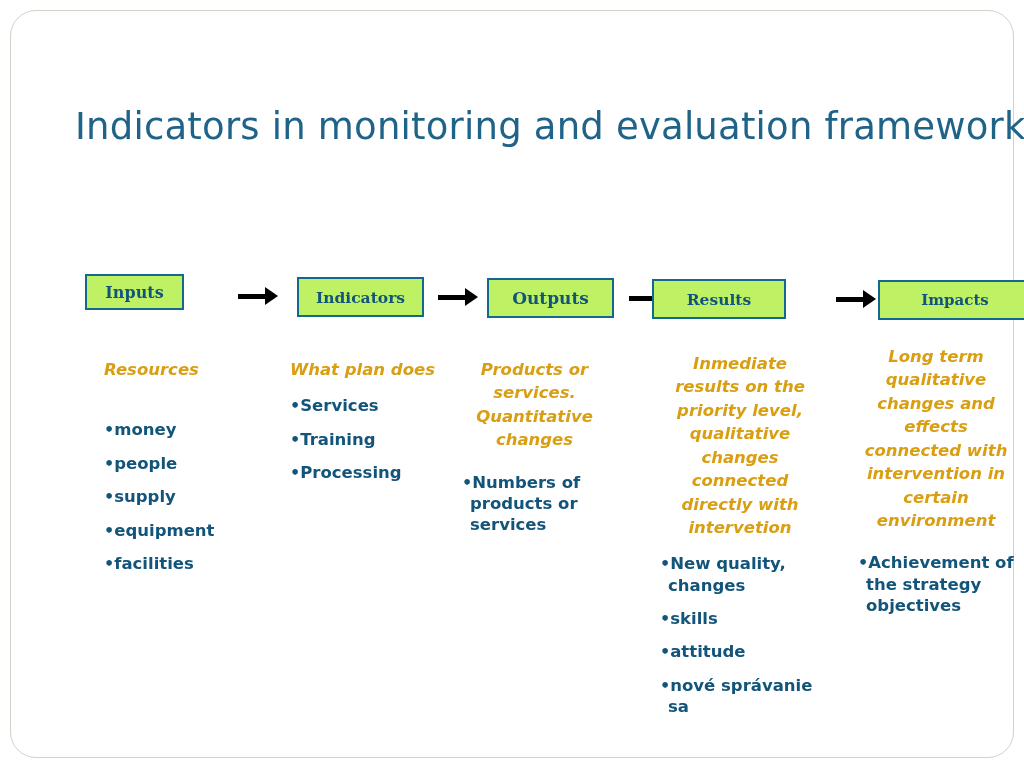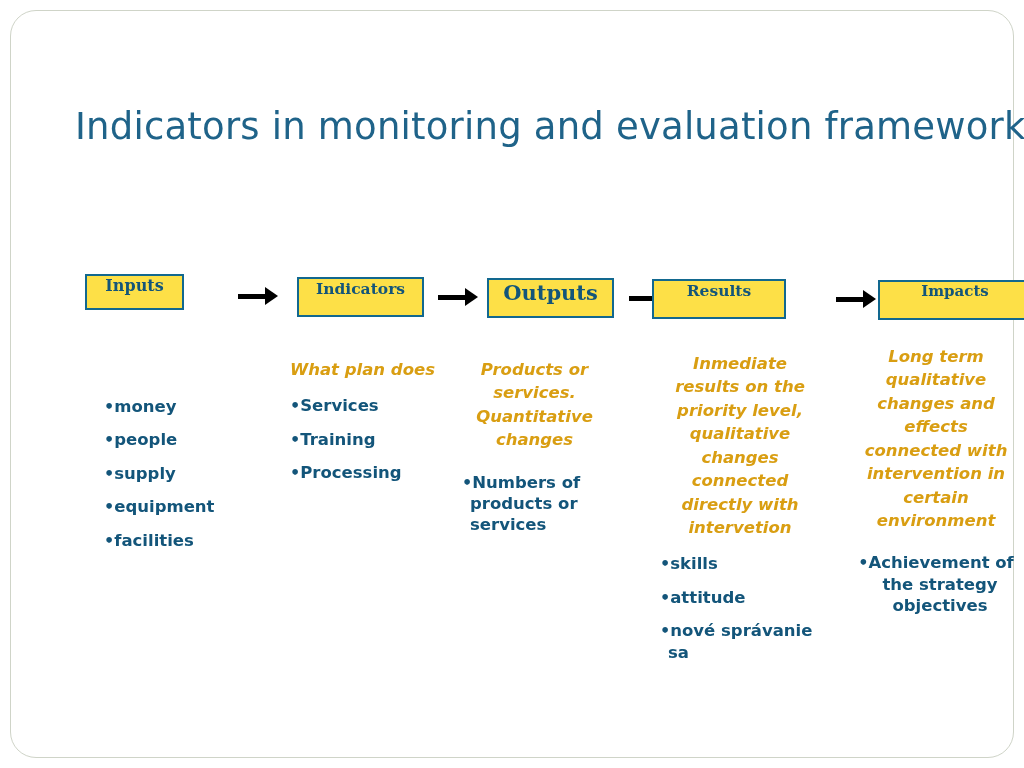--- a/index.html
+++ b/index.html
@@ -47,26 +47,26 @@
   .chain {
     position: absolute;
     left: 0;
     top: 0;
   }
   .node-box {
     position: absolute;
     border: 2px solid #12688f;
     box-sizing: border-box;
     display: flex;
-    align-items: flex-start;
+    align-items: center;
     justify-content: center;
     font-family: "DejaVu Serif", serif;
     font-weight: 700;
     color: #13557a;
-    background: #fde047;
+    background: #bef264;
   }
   .arrow {
     position: absolute;
     display: flex;
     align-items: center;
   }
   .arrow .shaft {
     height: 5px;
     background: #000000;
   }
@@ -134,21 +134,21 @@
 
     <div class="node-box" style="left:297px; top:277px; width:127px; height:40px; font-size:15.5px;">
       <span>Indicators</span>
     </div>
 
     <div class="arrow" style="left:438px; top:288px; width:40px;">
       <div class="shaft" style="width:27px;"></div>
         <div class="head"></div>
     </div>
 
-    <div class="node-box" style="left:487px; top:278px; width:127px; height:40px; font-size:21px;">
+    <div class="node-box" style="left:487px; top:278px; width:127px; height:40px; font-size:17px;">
       <span>Outputs</span>
     </div>
 
     <div class="arrow" style="left:629px; top:289px; width:40px;">
       <div class="shaft" style="width:27px;"></div>
         <div class="head"></div>
     </div>
 
     <div class="node-box" style="left:652px; top:279px; width:134px; height:40px; font-size:15.5px;">
       <span>Results</span>
@@ -159,20 +159,21 @@
         <div class="head"></div>
     </div>
 
     <div class="node-box" style="left:878px; top:280px; width:154px; height:40px; font-size:15px;">
       <span>Impacts</span>
     </div>
 
   </div>
 
   <div class="col" style="left:104px; top:358px; width:150px;">
+    <div class="col-heading left-align">Resources</div>
     <div class="bullets" style="margin-top:38px;">
       <div class="bullet"><span class="dot">•</span><span>money</span></div>
       <div class="bullet"><span class="dot">•</span><span>people</span></div>
       <div class="bullet"><span class="dot">•</span><span>supply</span></div>
       <div class="bullet"><span class="dot">•</span><span>equipment</span></div>
       <div class="bullet"><span class="dot">•</span><span>facilities</span></div>
     </div>
   </div>
 
   <div class="col" style="left:290px; top:358px; width:145px;">
@@ -187,26 +188,27 @@
   <div class="col" style="left:462px; top:358px; width:145px;">
     <div class="col-heading">Products or services. Quantitative changes</div>
     <div class="bullets" style="margin-top:20px;">
       <div class="bullet"><span class="dot">•</span><span>Numbers of products or services</span></div>
     </div>
   </div>
 
   <div class="col" style="left:660px; top:352px; width:160px;">
     <div class="col-heading">Inmediate results on the priority level, qualitative changes connected directly with intervetion</div>
     <div class="bullets" style="margin-top:14px;">
+      <div class="bullet"><span class="dot">•</span><span>New quality, changes</span></div>
       <div class="bullet"><span class="dot">•</span><span>skills</span></div>
       <div class="bullet"><span class="dot">•</span><span>attitude</span></div>
       <div class="bullet"><span class="dot">•</span><span>nové správanie sa</span></div>
     </div>
   </div>
 
   <div class="col" style="left:858px; top:345px; width:156px;">
     <div class="col-heading">Long term qualitative changes and effects connected with intervention in certain environment</div>
-    <div class="bullets" style="margin-top:20px;text-align:center;">
+    <div class="bullets" style="margin-top:20px;">
       <div class="bullet" style="margin-bottom:24px;"><span class="dot">•</span><span>Achievement of the strategy objectives</span></div>
     </div>
   </div>
 
 </div>
 
 </body></html>

